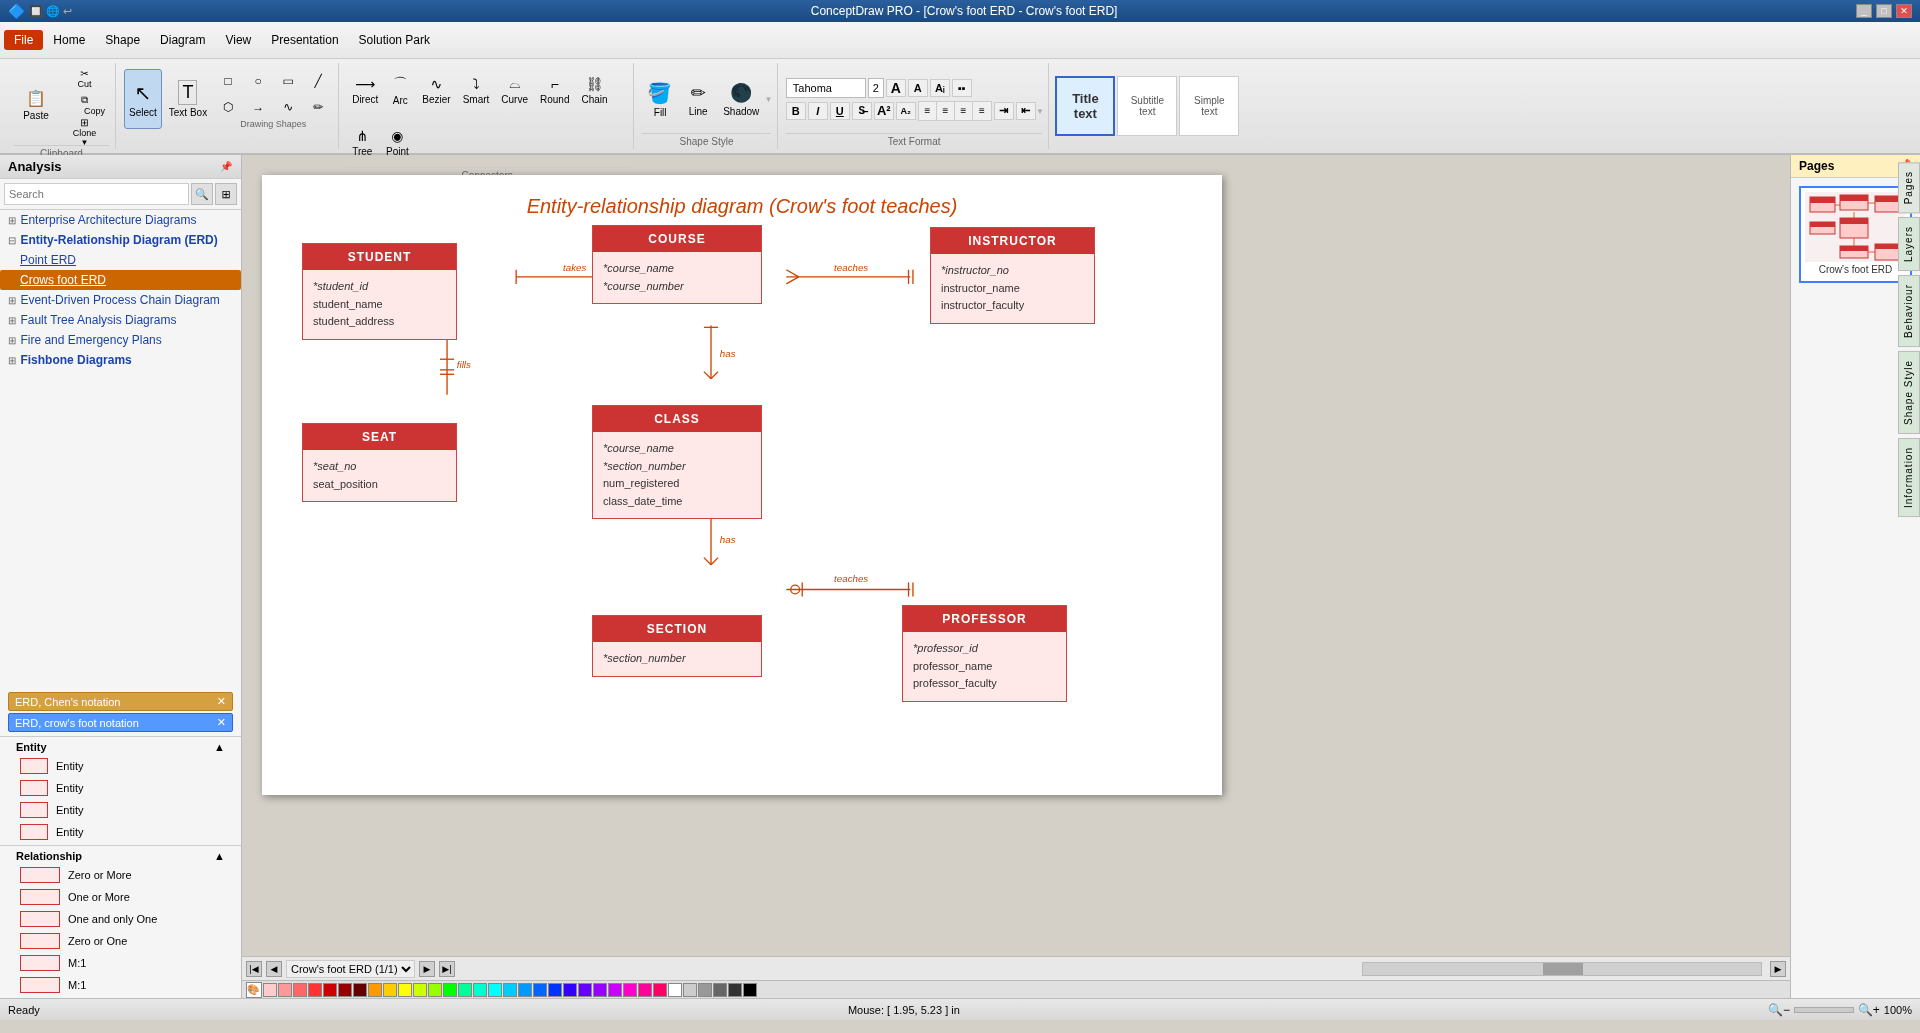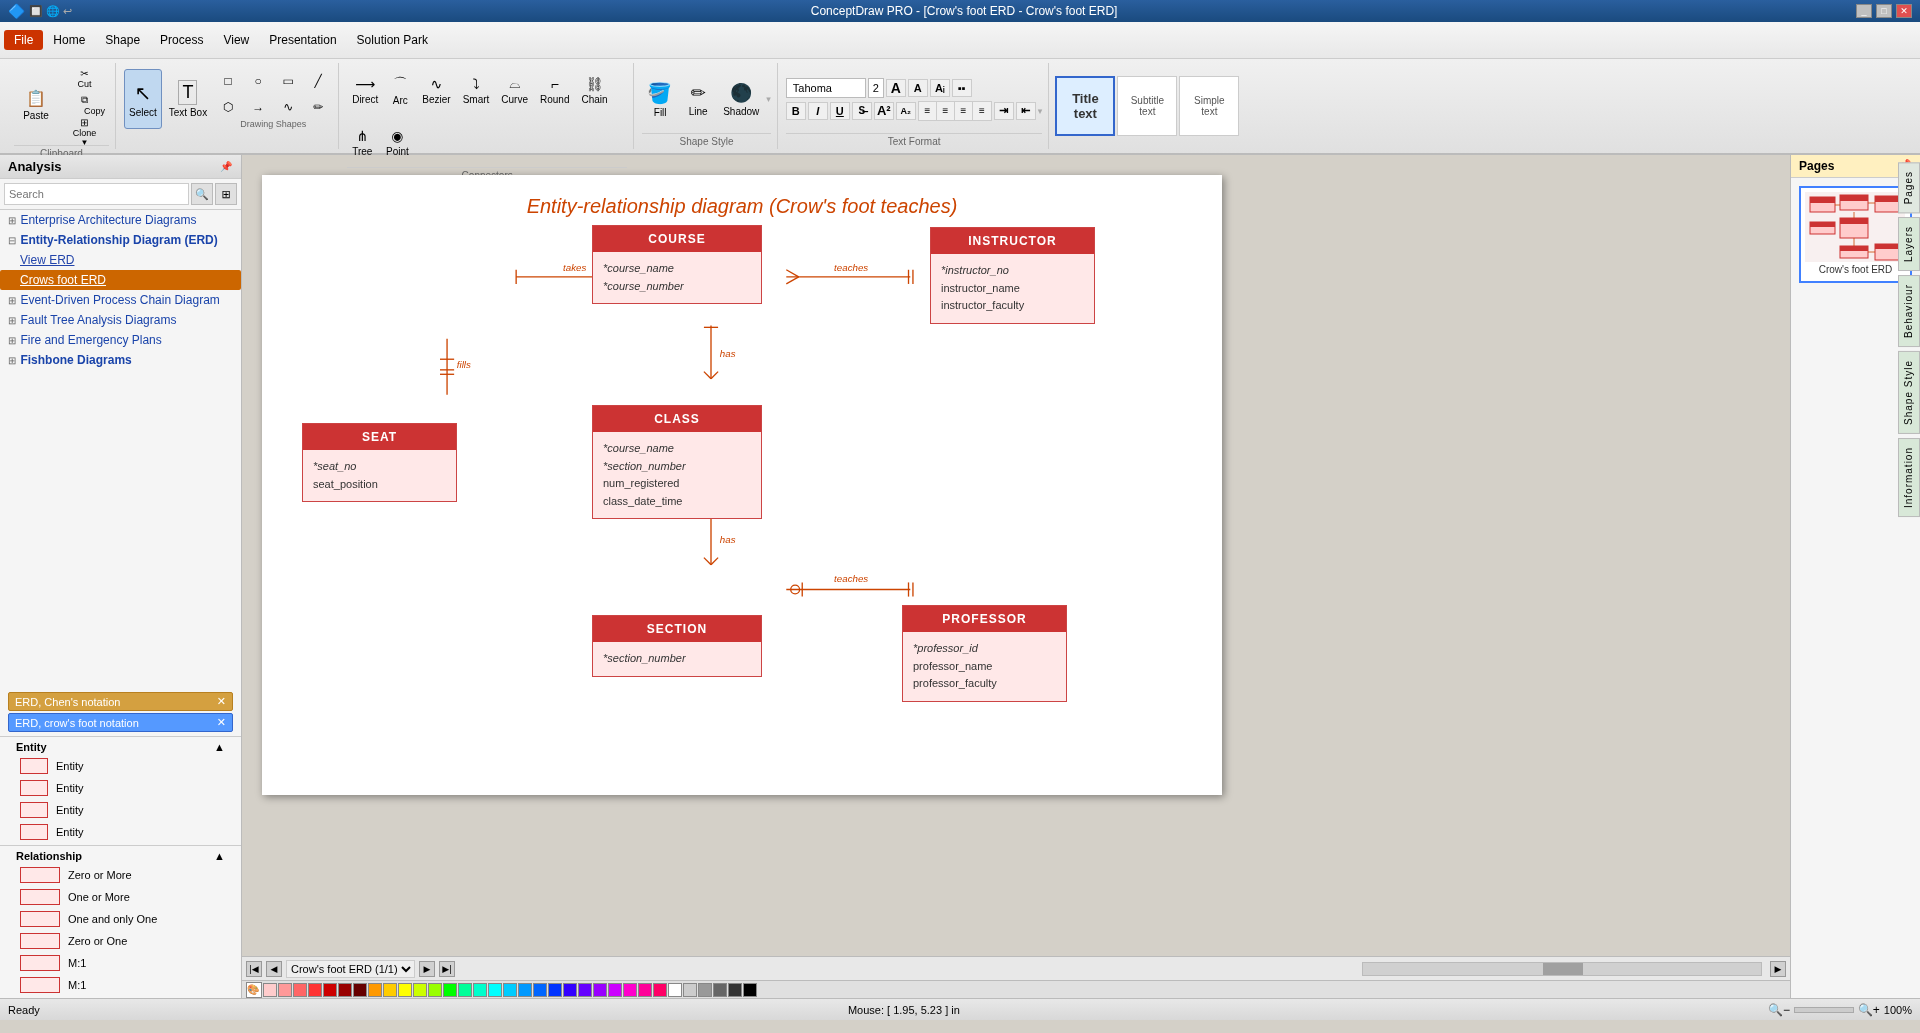--- a/index.html
+++ b/index.html
@@ -497,21 +497,21 @@
     <div class="title-btn">_</div>
     <div class="title-btn">□</div>
     <div class="title-btn close">✕</div>
   </div>
 </div>
 
 <div id="menu-bar">
   <div class="menu-item active">File</div>
   <div class="menu-item">Home</div>
   <div class="menu-item">Shape</div>
-  <div class="menu-item">Process</div>
+  <div class="menu-item">Diagram</div>
   <div class="menu-item">View</div>
   <div class="menu-item">Presentation</div>
   <div class="menu-item">Solution Park</div>
 </div>
 
 <div id="ribbon">
 
   <div class="ribbon-group">
     <div class="ribbon-group-content">
       <div class="paste-btn-large">
@@ -690,21 +690,21 @@
     <div id="library-tree">
       <div class="lib-item">
         <span class="lib-expand">⊞</span>
         <span style="color:#1a44aa;">Enterprise Architecture Diagrams</span>
       </div>
       <div class="lib-item">
         <span class="lib-expand">⊟</span>
         <span style="color:#1a44aa;font-weight:bold;">Entity-Relationship Diagram (ERD)</span>
       </div>
       <div class="lib-item sub">
-        <span>View ERD</span>
+        <span>Point ERD</span>
       </div>
       <div class="lib-item sub" style="background:#cc6600;color:white;border-radius:2px;">
         <span>Crows foot ERD</span>
       </div>
       <div class="lib-item">
         <span class="lib-expand">⊞</span>
         <span style="color:#1a44aa;">Event-Driven Process Chain Diagram</span>
       </div>
       <div class="lib-item">
         <span class="lib-expand">⊞</span>
@@ -836,20 +836,28 @@
           <line x1="500" y1="468" x2="640" y2="468" stroke="#cc4400" stroke-width="1.5"></line>
 
           <circle cx="510" cy="468" r="5" stroke="#cc4400" stroke-width="1.5" fill="none"></circle>
           <line x1="518" y1="460" x2="518" y2="476" stroke="#cc4400" stroke-width="1.5"></line>
 
           <line x1="638" y1="460" x2="638" y2="476" stroke="#cc4400" stroke-width="1.5"></line>
           <line x1="643" y1="460" x2="643" y2="476" stroke="#cc4400" stroke-width="1.5"></line>
           <text x="554" y="460" fill="#cc4400" font-size="11" font-style="italic">teaches</text>
         </svg>
 
+        <div class="erd-entity" style="left:40px;top:68px;width:155px;">
+          <div class="entity-header">STUDENT</div>
+          <div class="entity-body">
+            <div class="field pk">*student_id</div>
+            <div class="field">student_name</div>
+            <div class="field">student_address</div>
+          </div>
+        </div>
 
         <div class="erd-entity" style="left:330px;top:50px;width:170px;">
           <div class="entity-header">COURSE</div>
           <div class="entity-body">
             <div class="field pk">*course_name</div>
             <div class="field pk">*course_number</div>
           </div>
         </div>
 
         <div class="erd-entity" style="left:668px;top:52px;width:165px;">

